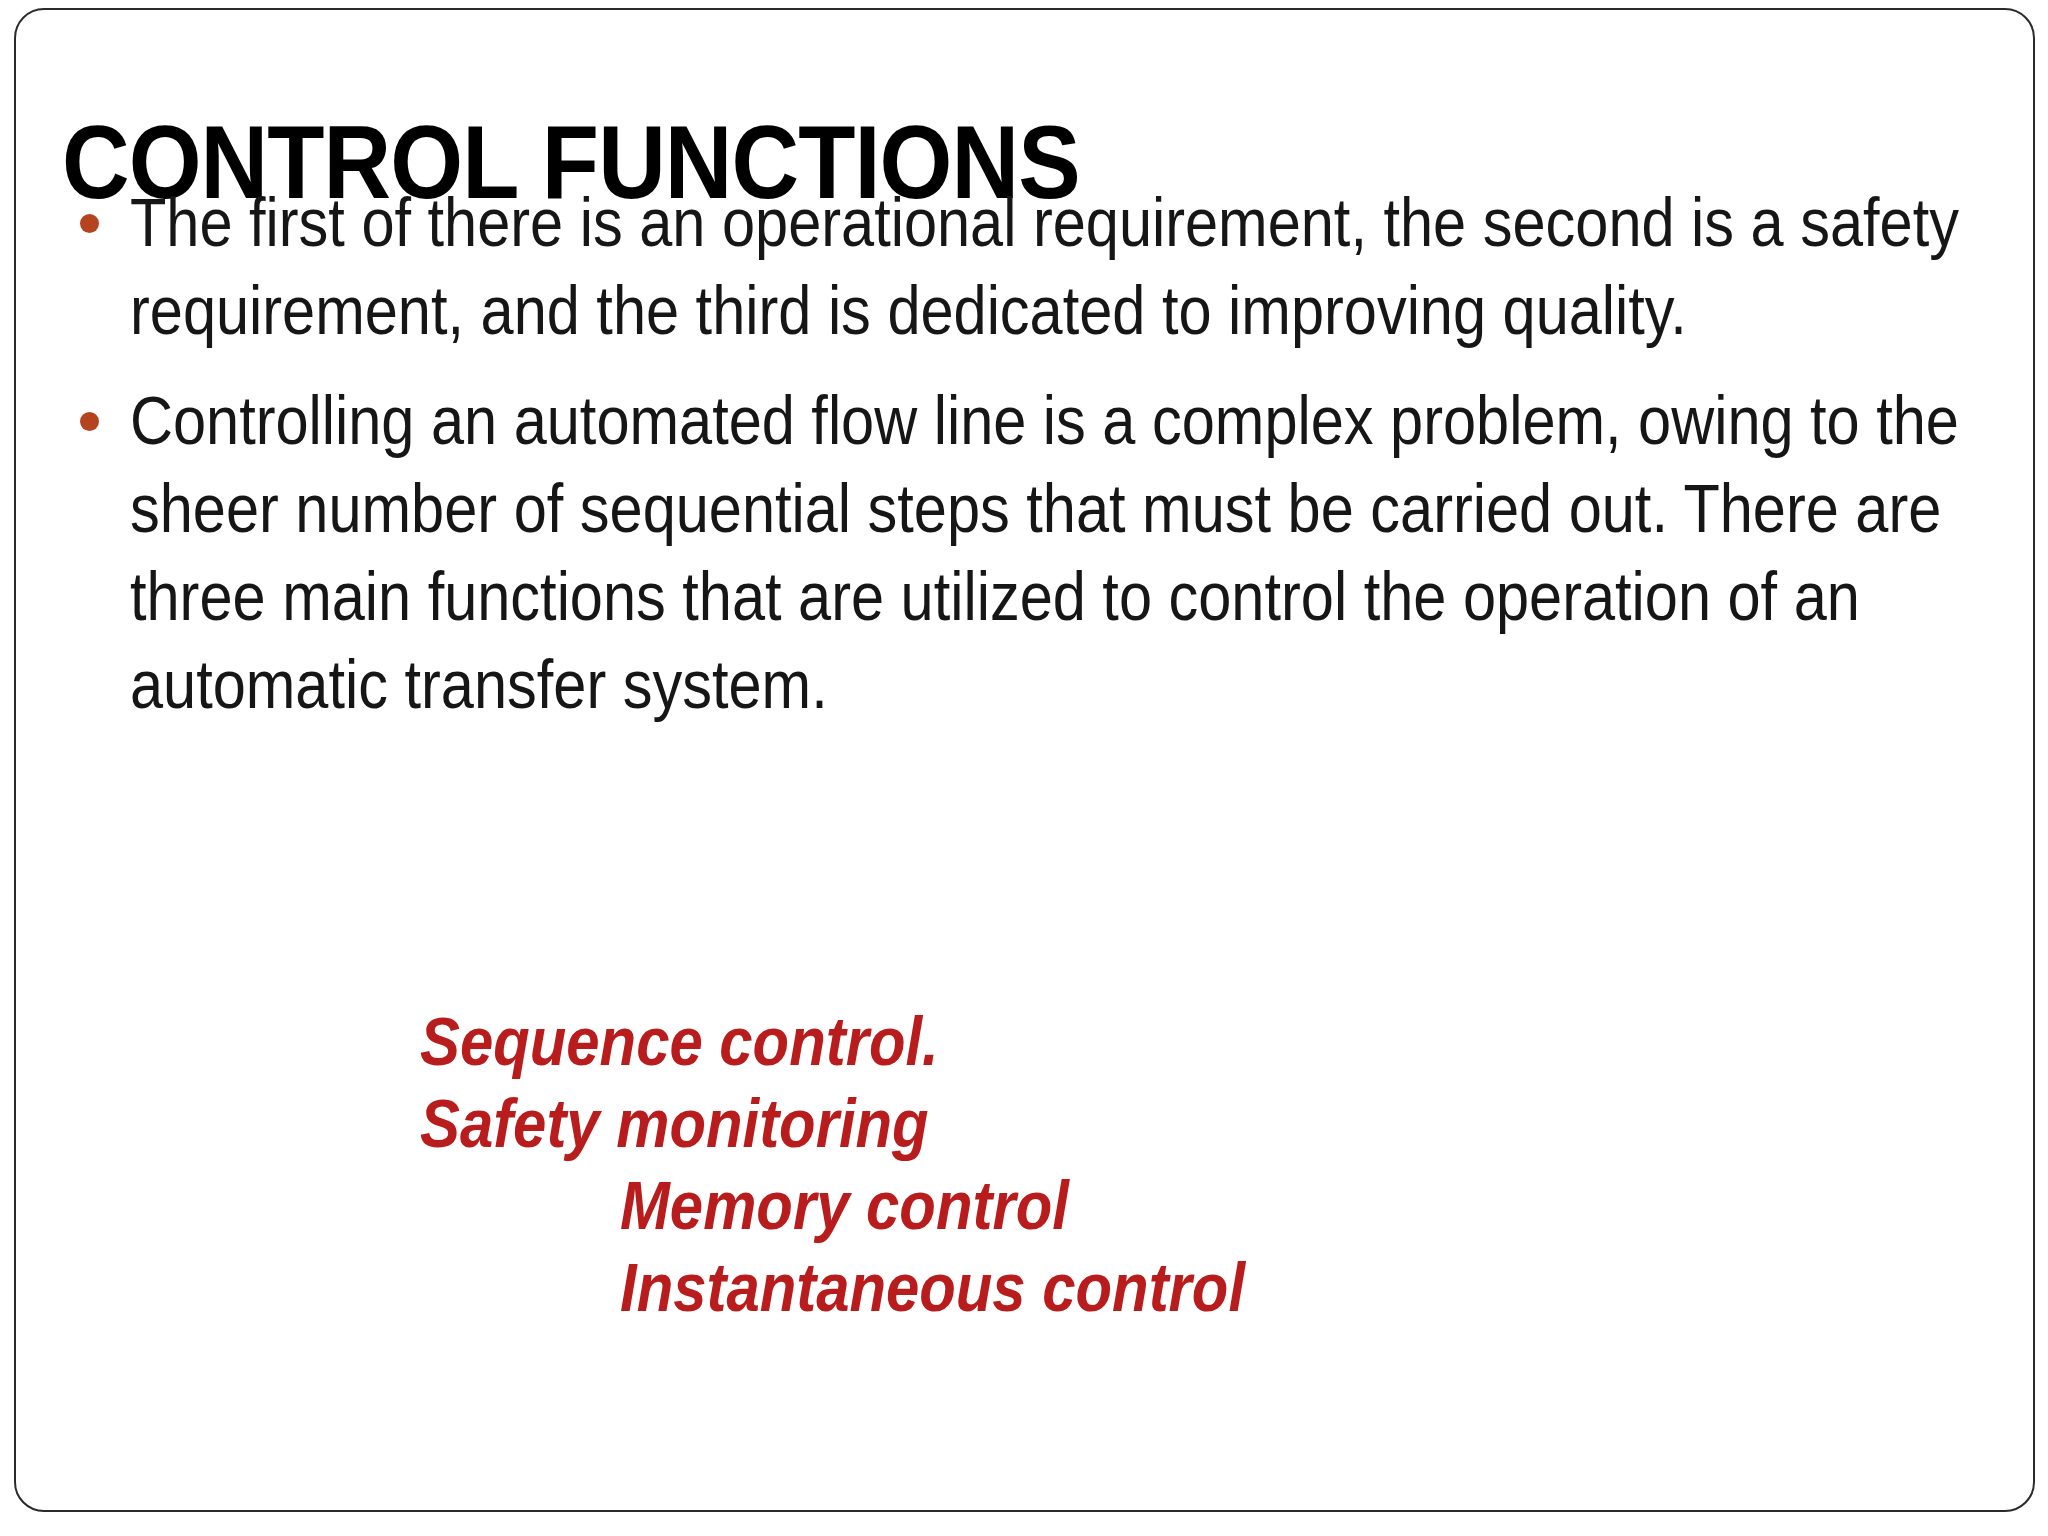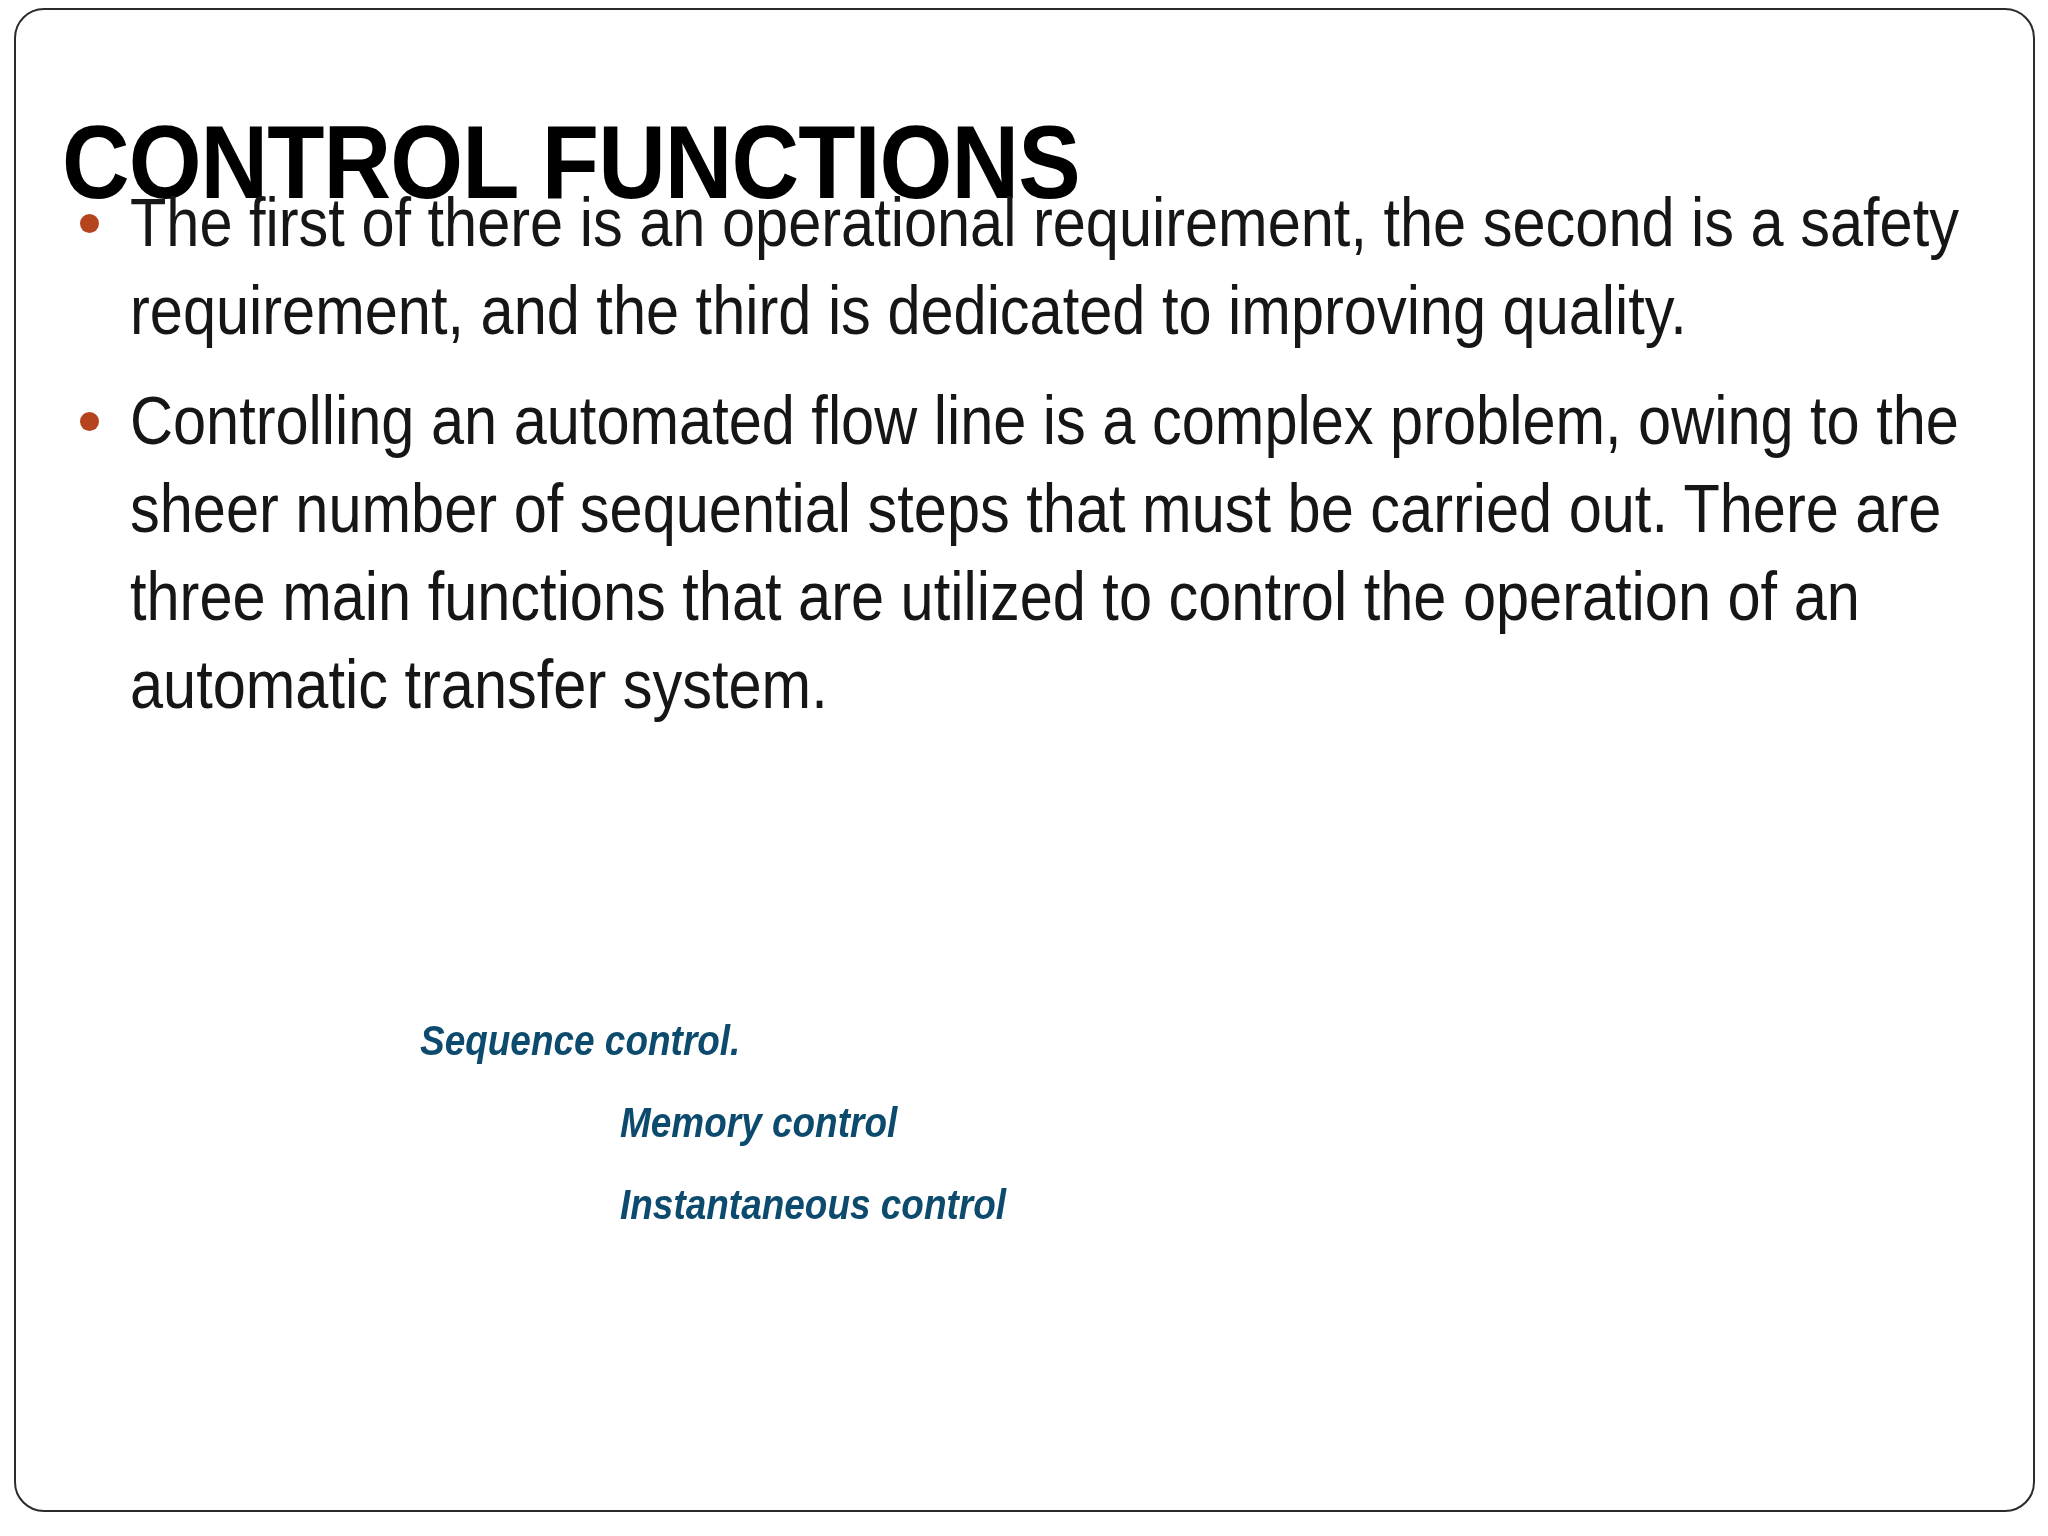--- a/index.html
+++ b/index.html
@@ -101,23 +101,23 @@
     width: 2021px;
     margin: 0;
     padding: 0;
     list-style: none;
   }
 
   .function-item {
     font-family: "Liberation Sans", "DejaVu Sans", sans-serif;
     font-weight: bold;
     font-style: italic;
-    font-size: 42px;
+    font-size: 68px;
     line-height: 82px;
-    color: #0c4a6e;
+    color: #b91c1c;
     white-space: nowrap;
   }
 
   .function-item > span {
     display: inline-block;
     transform: scaleX(0.88);
     transform-origin: left center;
   }
 
   .indent-1 { padding-left: 420px; }
@@ -146,20 +146,23 @@
     </li>
 
   </ul>
 
   <ul class="function-list">
 
     <li class="function-item indent-1">
       <span>Sequence control.</span>
     </li>
 
+    <li class="function-item indent-1">
+      <span>Safety monitoring</span>
+    </li>
 
 
     <li class="function-item indent-2">
       <span>Memory control</span>
     </li>
 
     <li class="function-item indent-2">
       <span>Instantaneous control</span>
     </li>
 

